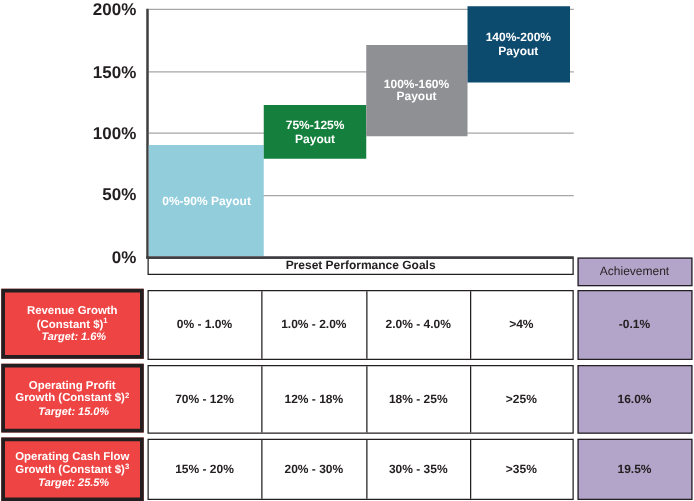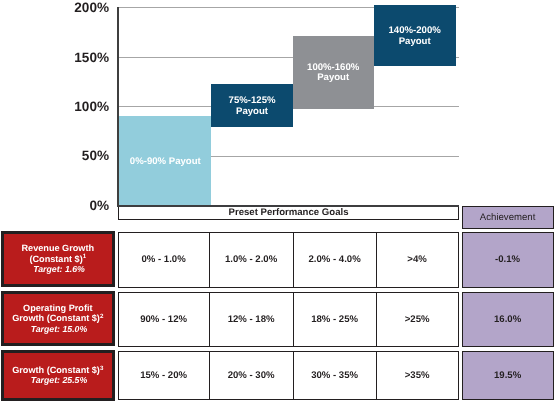--- a/index.html
+++ b/index.html
@@ -21,42 +21,42 @@
   
   .goals-hdr{position:absolute;left:117.6px;top:205.6px;width:341.8px;height:14px;
              box-sizing:border-box;border:1.4px solid #231f20;background:#fff;
              display:flex;align-items:center;justify-content:center;
              font-size:9.6px;font-weight:bold;}
   .ach-hdr{position:absolute;left:461.6px;top:205.6px;width:92px;height:23.7px;
            box-sizing:border-box;border:1.4px solid #231f20;background:#b3a5c9;
            display:flex;align-items:center;justify-content:center;
            font-size:9.6px;font-weight:normal;}
   .rowlabel{position:absolute;left:0.6px;width:114.4px;box-sizing:border-box;
-            border:3.3px solid #231f20;background:#b91c1c;
+            border:3.3px solid #231f20;background:#ef4444;
             display:flex;flex-direction:column;align-items:center;justify-content:center;
             text-align:center;color:#fff;font-size:9.15px;font-weight:bold;line-height:10.4px;}
   .rowlabel .target{font-style:italic;font-weight:bold;font-size:8.75px;padding-left:2.4px;}
   .cellbox{position:absolute;left:117.6px;width:341.8px;box-sizing:border-box;
            border:1.4px solid #231f20;background:#fff;display:flex;}
   .cell{box-sizing:border-box;display:flex;align-items:center;justify-content:center;
         font-size:9.6px;font-weight:bold;border-right:1.4px solid #231f20;}
   .cell:last-child{border-right:none;}
   .achbox{position:absolute;left:461.6px;width:92px;box-sizing:border-box;
           border:1.4px solid #231f20;background:#b3a5c9;
           display:flex;align-items:center;justify-content:center;
           font-size:9.6px;font-weight:bold;}
   sup{font-size:6.2px;vertical-align:baseline;position:relative;top:-3.4px;line-height:0;}  .gl50{top:155.5px} .gl100{top:106.1px}
   .gl150{top:56.7px} .gl200{top:7.3px}
   .yt0{top:197.8px}  .yt50{top:148.4px} .yt100{top:99.0px}
   .yt150{top:49.6px} .yt200{top:0.2px}
   .axis-y{top:6.7px;height:200.6px}
 
   
   .bar1{left:119.3px;width:92px;  top:116.2px;height:89.3px;background:#92cddc}
-  .bar2{left:211.3px;width:81.5px;top:84.2px; height:43.2px;background:#0c4a6e}
+  .bar2{left:211.3px;width:81.5px;top:84.2px; height:43.2px;background:#15803d}
   .bar3{left:292.8px;width:80.8px;top:35.5px; height:73px;background:#8e9094}
   .bar4{left:373.6px;width:82.1px;top:5.1px;  height:60.6px;background:#0c4a6e}
 
   
   .lbl1{top:230.8px;height:56px}   .lbl2{top:291px;height:55px}   .lbl3{top:349.8px;height:51.4px}
   .row1{top:231.9px;height:55.9px} .row2{top:291.6px;height:55.2px} .row3{top:350.6px;height:49.3px}
   .c1{flex:0 0 91px}   .c2{flex:0 0 84px} .c3{flex:0 0 83px} .c4{flex:0 0 81px}
 </style>
 </head>
 <body>
@@ -110,30 +110,31 @@
   <div class="achbox row1">
     <span>-0.1%</span>
   </div>
 
   <div class="rowlabel lbl2">
     <div>Operating Profit</div>
     <div><span>Growth (Constant $)</span><sup>2</sup></div>
     <div class="target">Target: 15.0%</div>
   </div>
   <div class="cellbox row2">
-    <div class="cell c1">90% - 12%</div>
+    <div class="cell c1">70% - 12%</div>
     <div class="cell c2">12% - 18%</div>
     <div class="cell c3">18% - 25%</div>
     <div class="cell c4">&gt;25%</div>
   </div>
   <div class="achbox row2">
     <span>16.0%</span>
   </div>
 
   <div class="rowlabel lbl3">
+    <div>Operating Cash Flow</div>
     <div><span>Growth (Constant $)</span><sup>3</sup></div>
     <div class="target">Target: 25.5%</div>
   </div>
   <div class="cellbox row3">
     <div class="cell c1">15% - 20%</div>
     <div class="cell c2">20% - 30%</div>
     <div class="cell c3">30% - 35%</div>
     <div class="cell c4">&gt;35%</div>
   </div>
   <div class="achbox row3">

